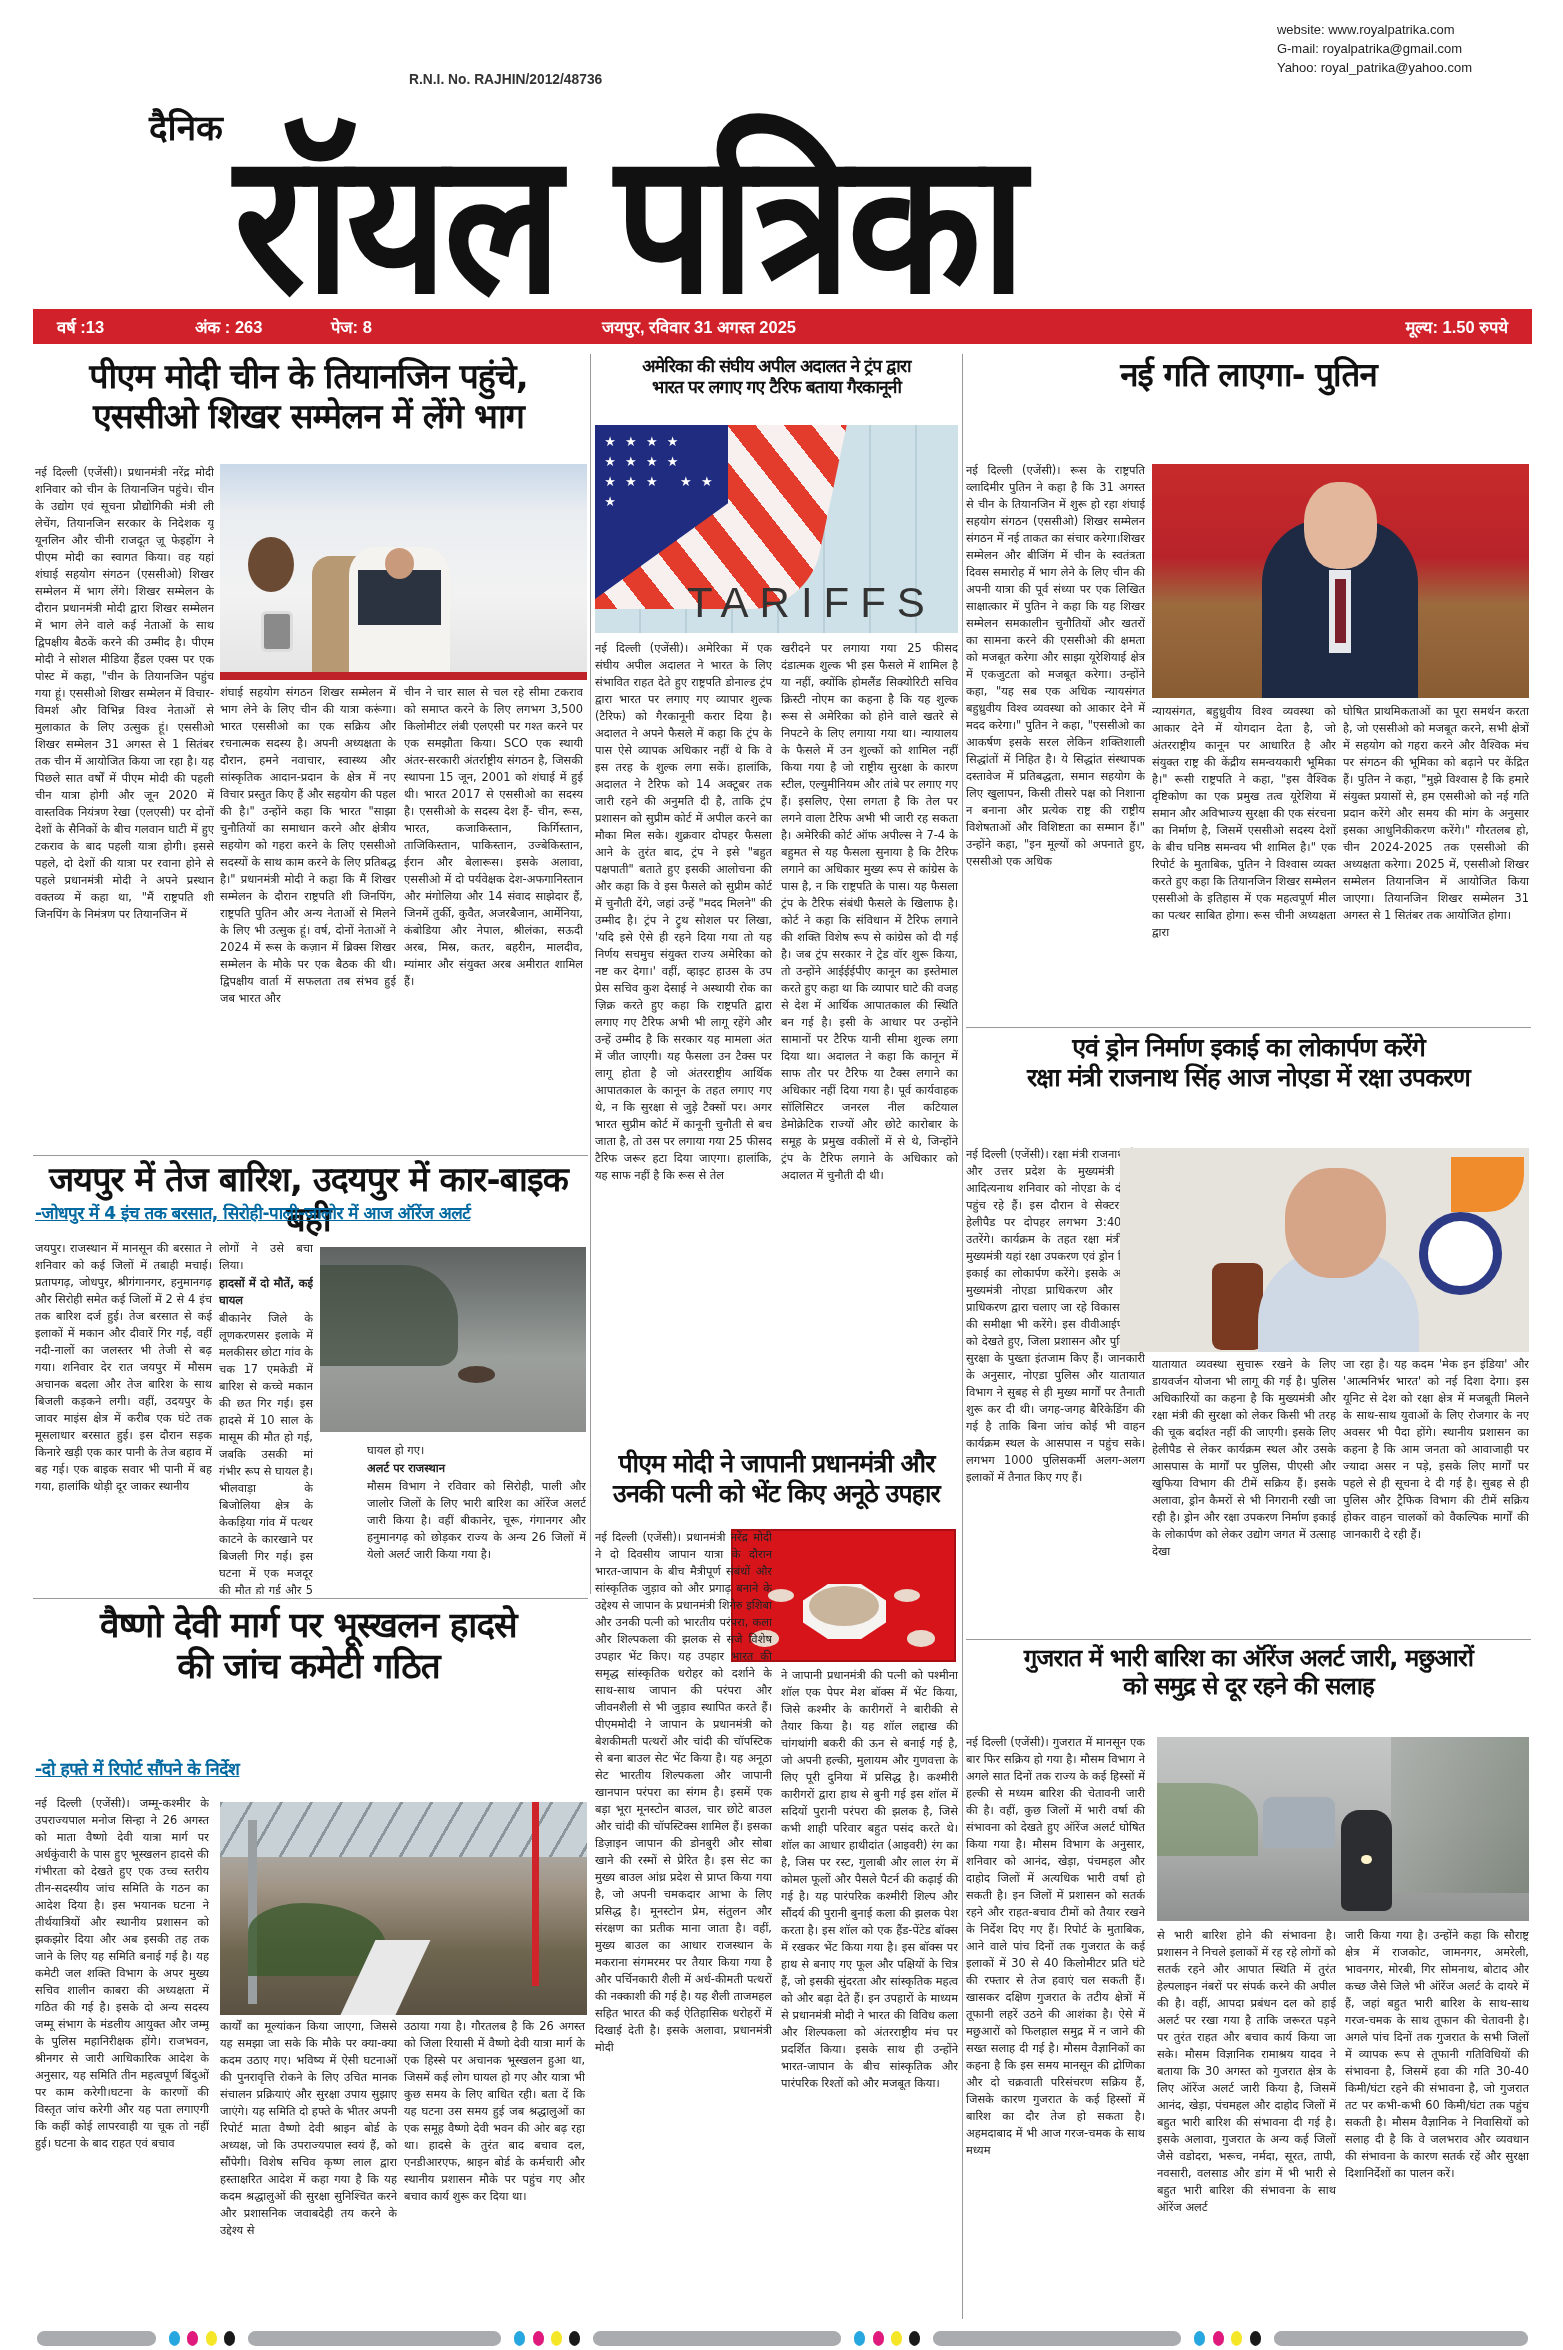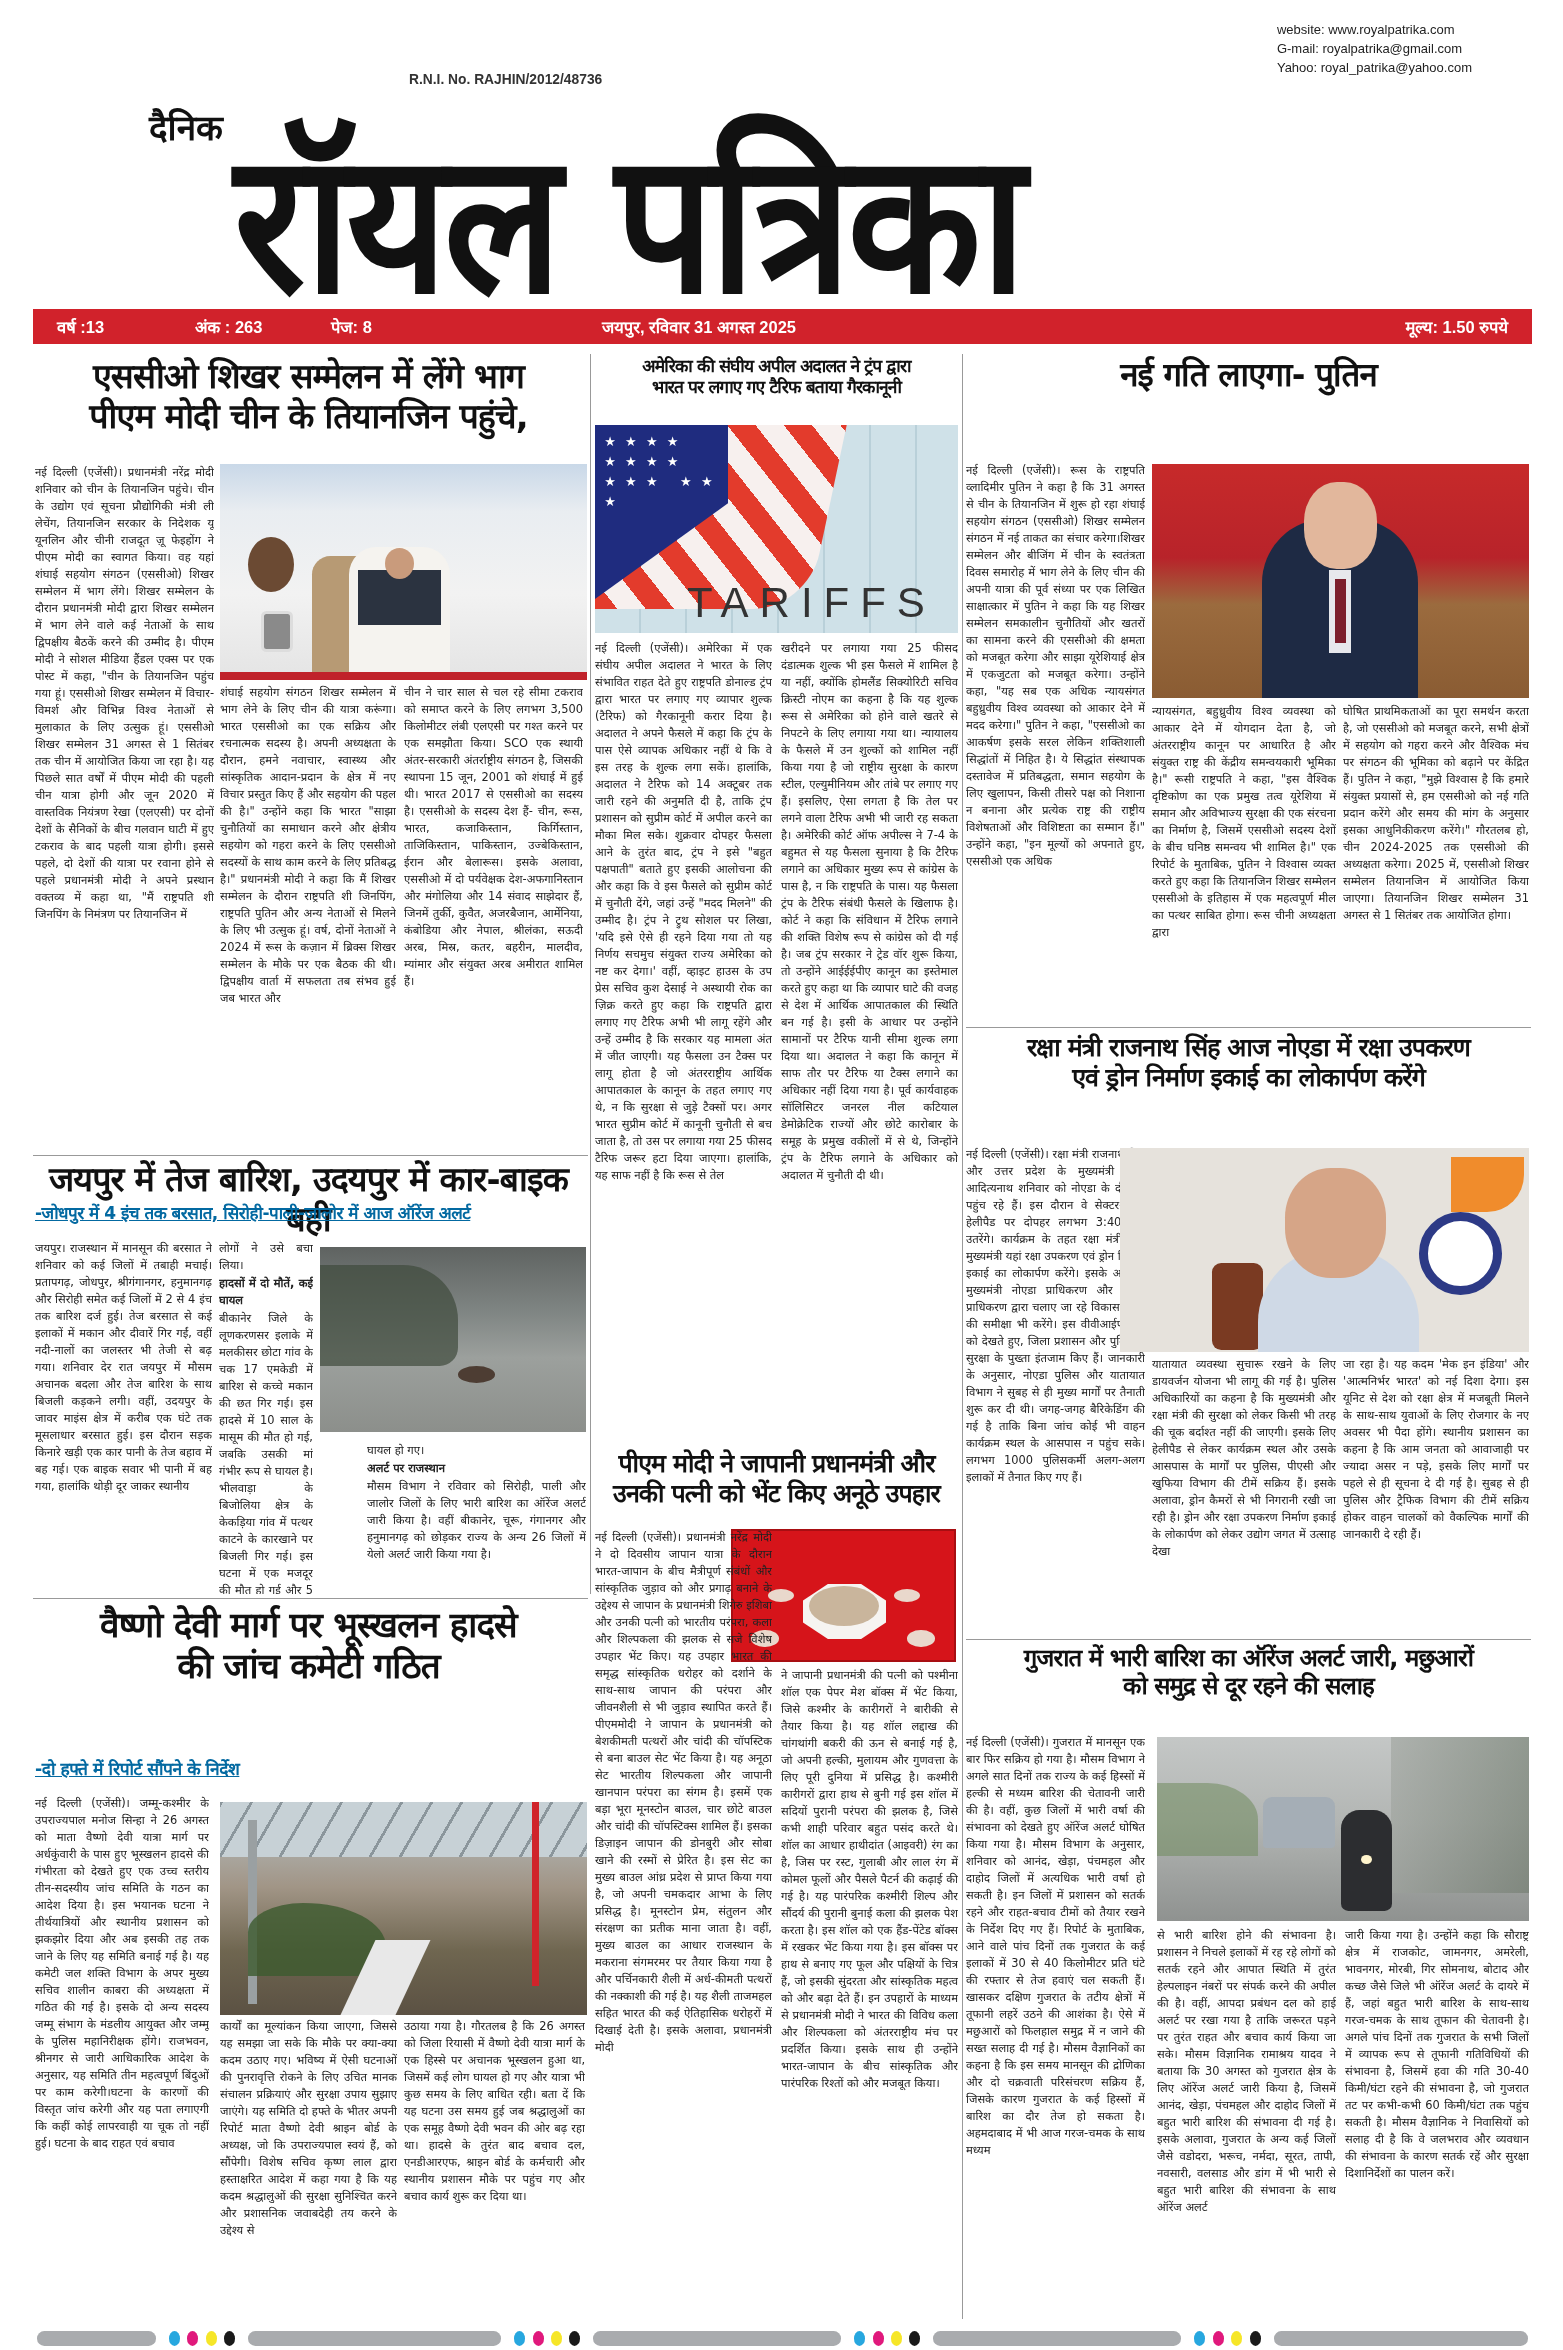--- a/index.html
+++ b/index.html
@@ -37,22 +37,22 @@
 
 <div class="abs redbar">
   <span style="width:138px">वर्ष :13</span>
   <span style="width:136px">अंक : 263</span>
   <span style="width:271px">पेज: 8</span>
   <span style="flex:1">जयपुर, रविवार 31 अगस्त 2025</span>
   <span>मूल्य: 1.50 रुपये</span>
 </div>
 
 <div class="abs hl" style="left:33px;top:356px;width:551px;font-size:34px">
+  <div>पीएम मोदी चीन के तियानजिन पहुंचे,</div>
   <div>एससीओ शिखर सम्मेलन में लेंगे भाग</div>
-  <div>पीएम मोदी चीन के तियानजिन पहुंचे,</div>
 </div>
 <div class="abs col" style="left:35px;top:464px;width:179px;height:684px">नई दिल्ली (एजेंसी)। प्रधानमंत्री नरेंद्र मोदी शनिवार को चीन के तियानजिन पहुंचे। चीन के उद्योग एवं सूचना प्रौद्योगिकी मंत्री ली लेचेंग, तियानजिन सरकार के निदेशक यू यूनलिन और चीनी राजदूत ज़ू फेइहोंग ने पीएम मोदी का स्वागत किया। वह यहां शंघाई सहयोग संगठन (एससीओ) शिखर सम्मेलन में भाग लेंगे। शिखर सम्मेलन के दौरान प्रधानमंत्री मोदी द्वारा शिखर सम्मेलन में भाग लेने वाले कई नेताओं के साथ द्विपक्षीय बैठकें करने की उम्मीद है। पीएम मोदी ने सोशल मीडिया हैंडल एक्स पर एक पोस्ट में कहा, "चीन के तियानजिन पहुंच गया हूं। एससीओ शिखर सम्मेलन में विचार-विमर्श और विभिन्न विश्व नेताओं से मुलाकात के लिए उत्सुक हूं। एससीओ शिखर सम्मेलन 31 अगस्त से 1 सितंबर तक चीन में आयोजित किया जा रहा है। यह पिछले सात वर्षों में पीएम मोदी की पहली चीन यात्रा होगी और जून 2020 में वास्तविक नियंत्रण रेखा (एलएसी) पर दोनों देशों के सैनिकों के बीच गलवान घाटी में हुए टकराव के बाद पहली यात्रा होगी। इससे पहले, दो देशों की यात्रा पर रवाना होने से पहले प्रधानमंत्री मोदी ने अपने प्रस्थान वक्तव्य में कहा था, "मैं राष्ट्रपति शी जिनपिंग के निमंत्रण पर तियानजिन में</div>
 <div class="abs img" style="left:220px;top:464px;width:367px;height:216px;background:linear-gradient(180deg,#c9d8e8 0%,#e9edf1 22%,#f2f2f2 60%,#e4e4e4 100%)">
   <div style="position:absolute;left:27.5px;top:73px;width:46px;height:55px;border-radius:50%;background:#6b4a33"></div>
   <div style="position:absolute;left:41px;top:147px;width:32px;height:41px;border-radius:5.5px;background:#8a8a8a;border:3.7px solid #ddd"></div>
   <div style="position:absolute;left:92px;top:92px;width:110px;height:124px;background:#b79a74;border-radius:18.4px 18.4px 0 0"></div>
   <div style="position:absolute;left:129px;top:83px;width:101px;height:133px;background:#f5f3ef;border-radius:27.5px 27.5px 0 0"></div>
   <div style="position:absolute;left:138px;top:106px;width:83px;height:55px;background:#2b3340"></div>
   <div style="position:absolute;left:165px;top:84px;width:29px;height:31px;border-radius:50%;background:#c99b7c"></div>
   <div style="position:absolute;left:0;top:208px;width:367px;height:8.3px;background:#c0222a"></div>
@@ -118,22 +118,22 @@
   <div style="position:absolute;left:37px;top:60px;width:26px;height:13px;border-radius:50%;background:#e9d8cc"></div>
   <div style="position:absolute;left:163px;top:60px;width:26px;height:13px;border-radius:50%;background:#e9d8cc"></div>
   <div style="position:absolute;left:20px;top:101px;width:27.5px;height:16.5px;border-radius:50%;background:#e9d8cc"></div>
   <div style="position:absolute;left:176px;top:101px;width:27.5px;height:16.5px;border-radius:50%;background:#e9d8cc"></div>
 </div>
 <div class="abs col" style="left:595px;top:1529px;width:177px;height:794px;shape-outside:none">नई दिल्ली (एजेंसी)। प्रधानमंत्री नरेंद्र मोदी ने दो दिवसीय जापान यात्रा के दौरान भारत-जापान के बीच मैत्रीपूर्ण संबंधों और सांस्कृतिक जुड़ाव को और प्रगाढ़ बनाने के उद्देश्य से जापान के प्रधानमंत्री शिगेरु इशिबा और उनकी पत्नी को भारतीय परंपरा, कला और शिल्पकला की झलक से सजे विशेष उपहार भेंट किए। यह उपहार भारत की समृद्ध सांस्कृतिक धरोहर को दर्शाने के साथ-साथ जापान की परंपरा और जीवनशैली से भी जुड़ाव स्थापित करते हैं। पीएममोदी ने जापान के प्रधानमंत्री को बेशकीमती पत्थरों और चांदी की चॉपस्टिक से बना बाउल सेट भेंट किया है। यह अनूठा सेट भारतीय शिल्पकला और जापानी खानपान परंपरा का संगम है। इसमें एक बड़ा भूरा मूनस्टोन बाउल, चार छोटे बाउल और चांदी की चॉपस्टिक्स शामिल हैं। इसका डिज़ाइन जापान की डोनबुरी और सोबा खाने की रस्मों से प्रेरित है। इस सेट का मुख्य बाउल आंध्र प्रदेश से प्राप्त किया गया है, जो अपनी चमकदार आभा के लिए प्रसिद्ध है। मूनस्टोन प्रेम, संतुलन और संरक्षण का प्रतीक माना जाता है। वहीं, मुख्य बाउल का आधार राजस्थान के मकराना संगमरमर पर तैयार किया गया है और पर्चिनकारी शैली में अर्ध-कीमती पत्थरों की नक्काशी की गई है। यह शैली ताजमहल सहित भारत की कई ऐतिहासिक धरोहरों में दिखाई देती है। इसके अलावा, प्रधानमंत्री मोदी</div>
 <div class="abs col" style="left:781px;top:1667px;width:177px;height:657px">ने जापानी प्रधानमंत्री की पत्नी को पश्मीना शॉल एक पेपर मेश बॉक्स में भेंट किया, जिसे कश्मीर के कारीगरों ने बारीकी से तैयार किया है। यह शॉल लद्दाख की चांगथांगी बकरी की ऊन से बनाई गई है, जो अपनी हल्की, मुलायम और गुणवत्ता के लिए पूरी दुनिया में प्रसिद्ध है। कश्मीरी कारीगरों द्वारा हाथ से बुनी गई इस शॉल में सदियों पुरानी परंपरा की झलक है, जिसे कभी शाही परिवार बहुत पसंद करते थे। शॉल का आधार हाथीदांत (आइवरी) रंग का है, जिस पर रस्ट, गुलाबी और लाल रंग में कोमल फूलों और पैसले पैटर्न की कढ़ाई की गई है। यह पारंपरिक कश्मीरी शिल्प और सौंदर्य की पुरानी बुनाई कला की झलक पेश करता है। इस शॉल को एक हैंड-पेंटेड बॉक्स में रखकर भेंट किया गया है। इस बॉक्स पर हाथ से बनाए गए फूल और पक्षियों के चित्र हैं, जो इसकी सुंदरता और सांस्कृतिक महत्व को और बढ़ा देते हैं। इन उपहारों के माध्यम से प्रधानमंत्री मोदी ने भारत की विविध कला और शिल्पकला को अंतरराष्ट्रीय मंच पर प्रदर्शित किया। इसके साथ ही उन्होंने भारत-जापान के बीच सांस्कृतिक और पारंपरिक रिश्तों को और मजबूत किया।</div>
 
 <div class="abs hdiv" style="left:966px;top:1027px;width:565px"></div>
 <div class="abs hl" style="left:966px;top:1033px;width:565px;font-size:25px">
+  <div>एवं ड्रोन निर्माण इकाई का लोकार्पण करेंगे</div>
   <div>रक्षा मंत्री राजनाथ सिंह आज नोएडा में रक्षा उपकरण</div>
-  <div>एवं ड्रोन निर्माण इकाई का लोकार्पण करेंगे</div>
 </div>
 <div class="abs col" style="left:966px;top:1146px;width:179px;height:478px">नई दिल्ली (एजेंसी)। रक्षा मंत्री राजनाथ सिंह और उत्तर प्रदेश के मुख्यमंत्री योगी आदित्यनाथ शनिवार को नोएडा के दौरे पर पहुंच रहे हैं। इस दौरान वे सेक्टर-113 हेलीपैड पर दोपहर लगभग 3:40 बजे उतरेंगे। कार्यक्रम के तहत रक्षा मंत्री और मुख्यमंत्री यहां रक्षा उपकरण एवं ड्रोन निर्माण इकाई का लोकार्पण करेंगे। इसके अलावा, मुख्यमंत्री नोएडा प्राधिकरण और यमुना प्राधिकरण द्वारा चलाए जा रहे विकास कार्यों की समीक्षा भी करेंगे। इस वीवीआईपी दौरे को देखते हुए, जिला प्रशासन और पुलिस ने सुरक्षा के पुख्ता इंतजाम किए हैं। जानकारी के अनुसार, नोएडा पुलिस और यातायात विभाग ने सुबह से ही मुख्य मार्गों पर तैनाती शुरू कर दी थी। जगह-जगह बैरिकेडिंग की गई है ताकि बिना जांच कोई भी वाहन कार्यक्रम स्थल के आसपास न पहुंच सके। लगभग 1000 पुलिसकर्मी अलग-अलग इलाकों में तैनात किए गए हैं।</div>
 <div class="abs img" style="left:1120px;top:1148px;width:409px;height:204px;background:#e6e2dc">
   <div style="position:absolute;right:4.6px;top:9.2px;width:73px;height:55px;background:#f08c2c;border-radius:0 0 37px 0"></div>
   <div style="position:absolute;right:27.5px;top:64px;width:83px;height:83px;border-radius:50%;border:9.2px solid #2d3a86;background:#fff"></div>
   <div style="position:absolute;left:92px;top:115px;width:51px;height:87px;background:#7a3a22;border-radius:9.2px"></div>
   <div style="position:absolute;left:138px;top:101px;width:161px;height:103px;background:#cfd9e6;border-radius:73px 73px 0 0"></div>
   <div style="position:absolute;left:165px;top:20px;width:101px;height:110px;border-radius:45%;background:#d6a587"></div>
 </div>
 <div class="abs col" style="left:1152px;top:1356px;width:184px;height:266px">यातायात व्यवस्था सुचारू रखने के लिए डायवर्जन योजना भी लागू की गई है। पुलिस अधिकारियों का कहना है कि मुख्यमंत्री और रक्षा मंत्री की सुरक्षा को लेकर किसी भी तरह की चूक बर्दाश्त नहीं की जाएगी। इसके लिए हेलीपैड से लेकर कार्यक्रम स्थल और उसके आसपास के मार्गों पर पुलिस, पीएसी और खुफिया विभाग की टीमें सक्रिय हैं। इसके अलावा, ड्रोन कैमरों से भी निगरानी रखी जा रही है। ड्रोन और रक्षा उपकरण निर्माण इकाई के लोकार्पण को लेकर उद्योग जगत में उत्साह देखा</div>

